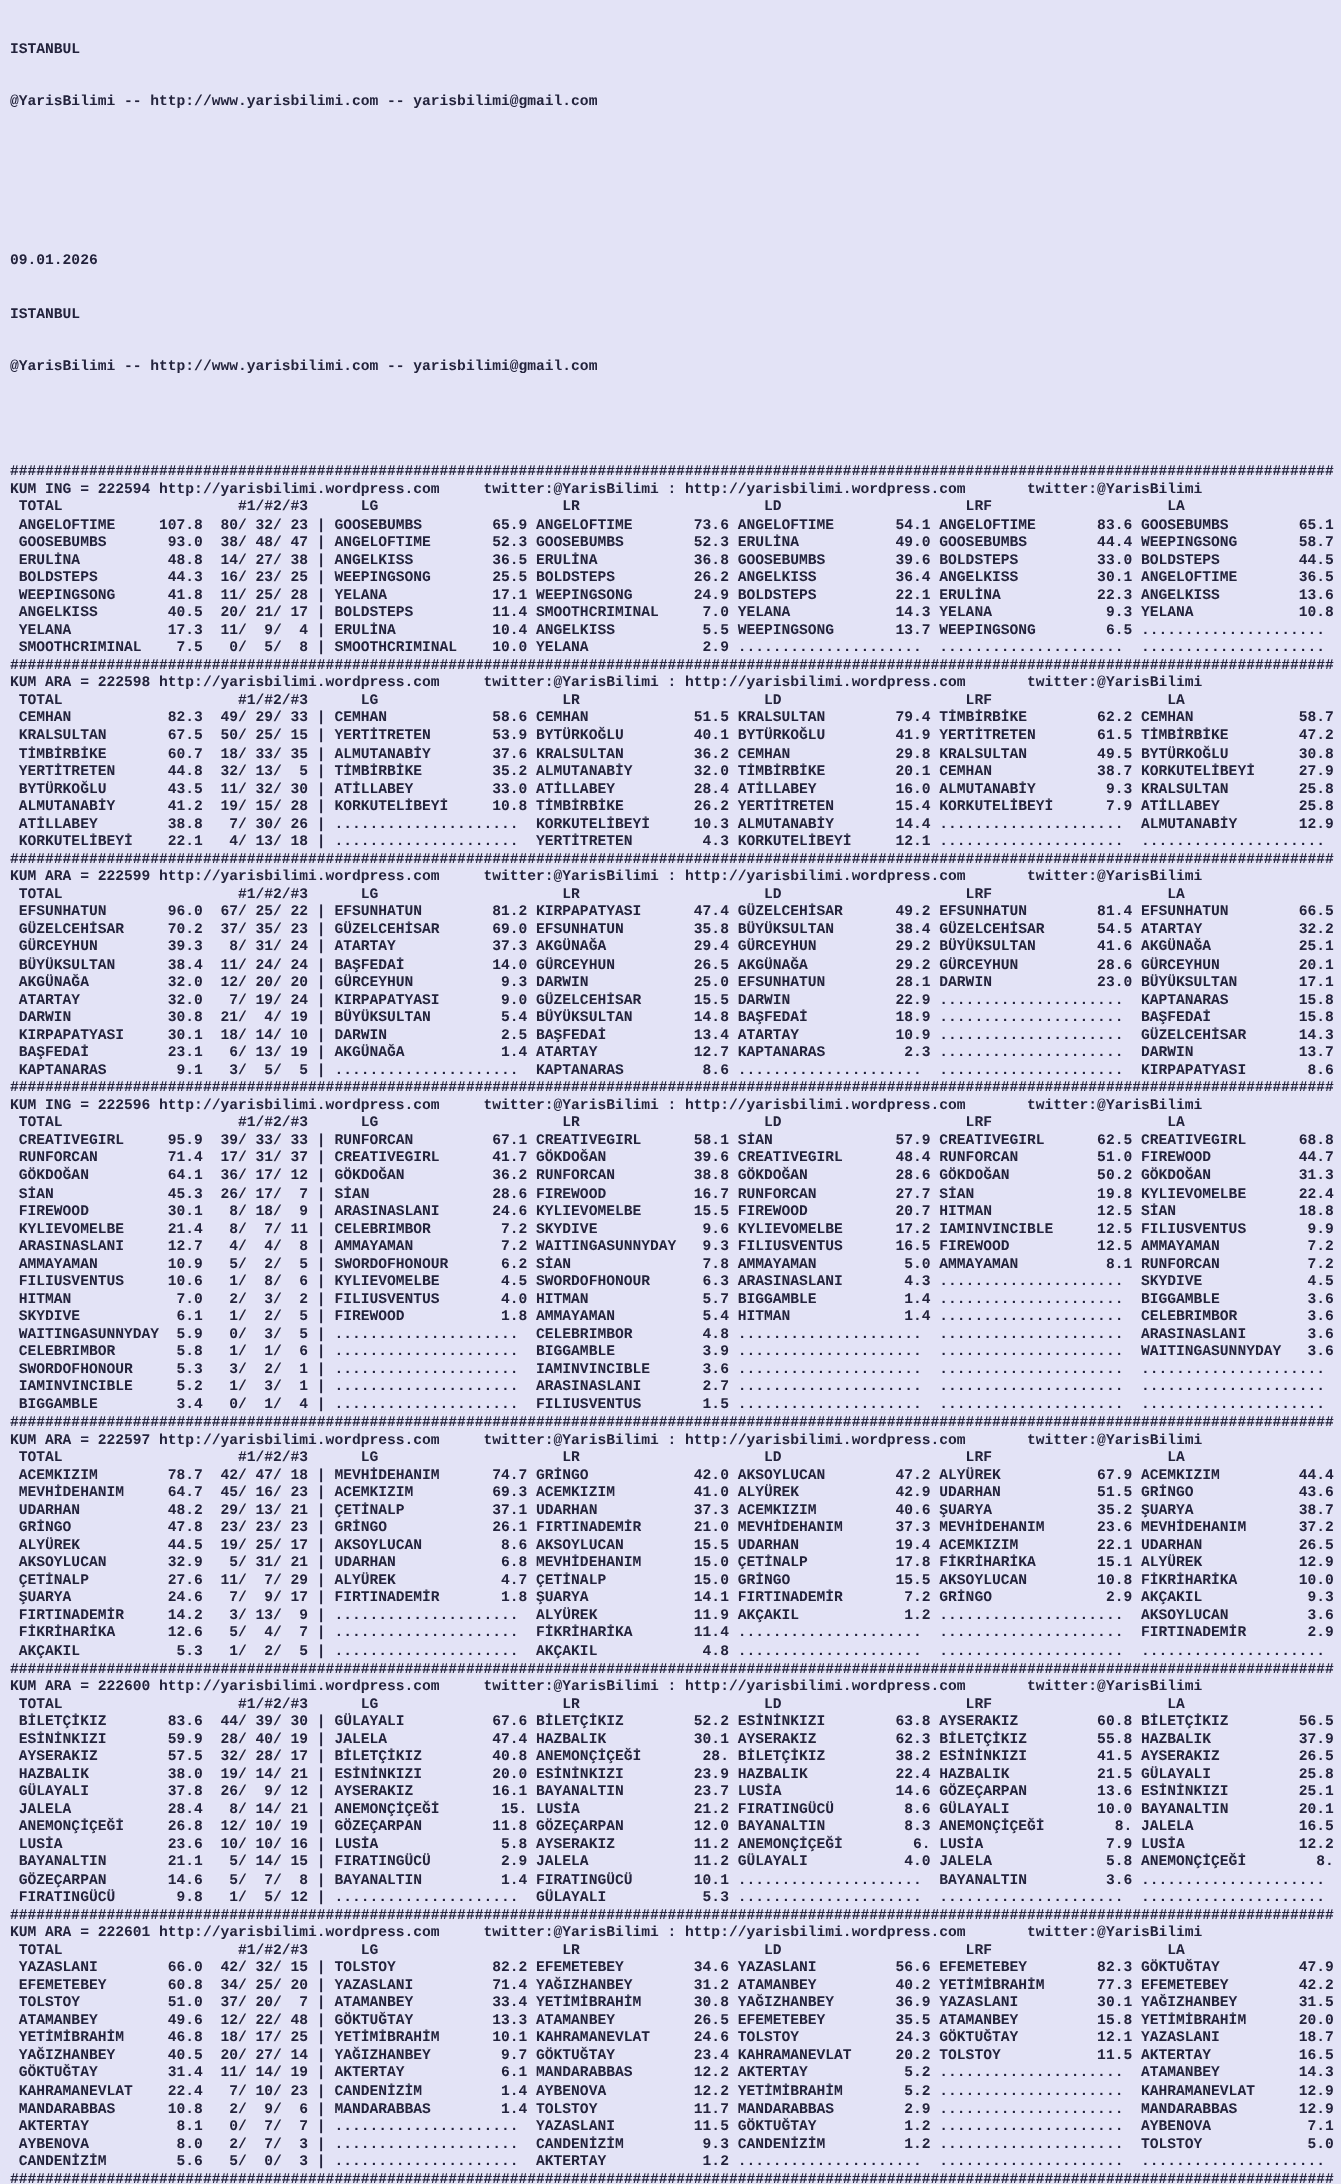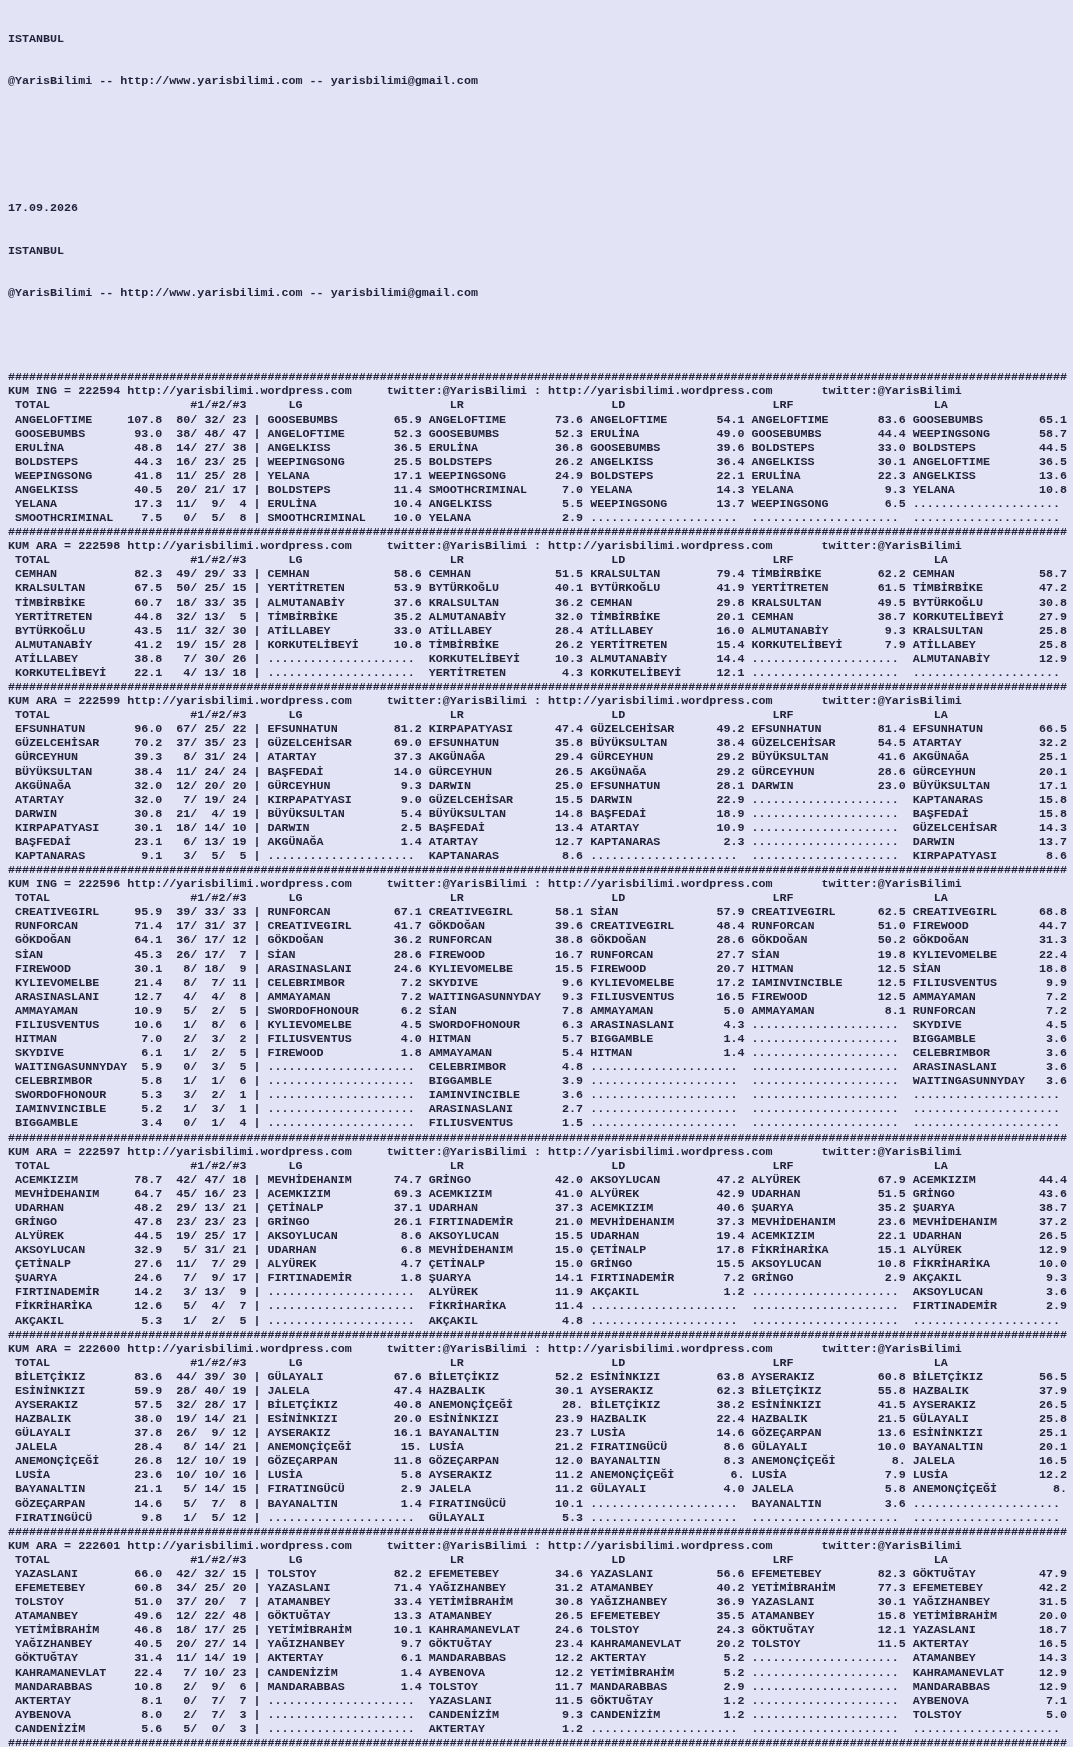--- a/index.html
+++ b/index.html
@@ -21,18 +21,18 @@
   .ln { height: 14.09px; overflow: hidden; }
 </style>
 </head>
 <body>
 
 <main class="doc">
   <div class="ln">ISTANBUL</div>
   <div class="ln">@YarisBilimi -- http://www.yarisbilimi.com -- yarisbilimi@gmail.com</div>
   <div class="ln"></div>
   <div class="ln"></div>
-  <div class="ln">17.09.2026</div>
+  <div class="ln">09.01.2026</div>
   <div class="ln">ISTANBUL</div>
   <div class="ln">@YarisBilimi -- http://www.yarisbilimi.com -- yarisbilimi@gmail.com</div>
   <div class="ln"></div>
   <div id="report-body"><div class="ln">#######################################################################################################################################################</div><div class="ln">KUM ING = 222594 http://yarisbilimi.wordpress.com     twitter:@YarisBilimi : http://yarisbilimi.wordpress.com       twitter:@YarisBilimi</div><div class="ln"> TOTAL                    #1/#2/#3      LG                     LR                     LD                     LRF                    LA                  </div><div class="ln"> ANGELOFTIME     107.8  80/ 32/ 23 | GOOSEBUMBS        65.9 ANGELOFTIME       73.6 ANGELOFTIME       54.1 ANGELOFTIME       83.6 GOOSEBUMBS        65.1 </div><div class="ln"> GOOSEBUMBS       93.0  38/ 48/ 47 | ANGELOFTIME       52.3 GOOSEBUMBS        52.3 ERULİNA           49.0 GOOSEBUMBS        44.4 WEEPINGSONG       58.7 </div><div class="ln"> ERULİNA          48.8  14/ 27/ 38 | ANGELKISS         36.5 ERULİNA           36.8 GOOSEBUMBS        39.6 BOLDSTEPS         33.0 BOLDSTEPS         44.5 </div><div class="ln"> BOLDSTEPS        44.3  16/ 23/ 25 | WEEPINGSONG       25.5 BOLDSTEPS         26.2 ANGELKISS         36.4 ANGELKISS         30.1 ANGELOFTIME       36.5 </div><div class="ln"> WEEPINGSONG      41.8  11/ 25/ 28 | YELANA            17.1 WEEPINGSONG       24.9 BOLDSTEPS         22.1 ERULİNA           22.3 ANGELKISS         13.6 </div><div class="ln"> ANGELKISS        40.5  20/ 21/ 17 | BOLDSTEPS         11.4 SMOOTHCRIMINAL     7.0 YELANA            14.3 YELANA             9.3 YELANA            10.8 </div><div class="ln"> YELANA           17.3  11/  9/  4 | ERULİNA           10.4 ANGELKISS          5.5 WEEPINGSONG       13.7 WEEPINGSONG        6.5 .....................  </div><div class="ln"> SMOOTHCRIMINAL    7.5   0/  5/  8 | SMOOTHCRIMINAL    10.0 YELANA             2.9 .....................  .....................  .....................  </div><div class="ln">#######################################################################################################################################################</div><div class="ln">KUM ARA = 222598 http://yarisbilimi.wordpress.com     twitter:@YarisBilimi : http://yarisbilimi.wordpress.com       twitter:@YarisBilimi</div><div class="ln"> TOTAL                    #1/#2/#3      LG                     LR                     LD                     LRF                    LA                  </div><div class="ln"> CEMHAN           82.3  49/ 29/ 33 | CEMHAN            58.6 CEMHAN            51.5 KRALSULTAN        79.4 TİMBİRBİKE        62.2 CEMHAN            58.7 </div><div class="ln"> KRALSULTAN       67.5  50/ 25/ 15 | YERTİTRETEN       53.9 BYTÜRKOĞLU        40.1 BYTÜRKOĞLU        41.9 YERTİTRETEN       61.5 TİMBİRBİKE        47.2 </div><div class="ln"> TİMBİRBİKE       60.7  18/ 33/ 35 | ALMUTANABİY       37.6 KRALSULTAN        36.2 CEMHAN            29.8 KRALSULTAN        49.5 BYTÜRKOĞLU        30.8 </div><div class="ln"> YERTİTRETEN      44.8  32/ 13/  5 | TİMBİRBİKE        35.2 ALMUTANABİY       32.0 TİMBİRBİKE        20.1 CEMHAN            38.7 KORKUTELİBEYİ     27.9 </div><div class="ln"> BYTÜRKOĞLU       43.5  11/ 32/ 30 | ATİLLABEY         33.0 ATİLLABEY         28.4 ATİLLABEY         16.0 ALMUTANABİY        9.3 KRALSULTAN        25.8 </div><div class="ln"> ALMUTANABİY      41.2  19/ 15/ 28 | KORKUTELİBEYİ     10.8 TİMBİRBİKE        26.2 YERTİTRETEN       15.4 KORKUTELİBEYİ      7.9 ATİLLABEY         25.8 </div><div class="ln"> ATİLLABEY        38.8   7/ 30/ 26 | .....................  KORKUTELİBEYİ     10.3 ALMUTANABİY       14.4 .....................  ALMUTANABİY       12.9 </div><div class="ln"> KORKUTELİBEYİ    22.1   4/ 13/ 18 | .....................  YERTİTRETEN        4.3 KORKUTELİBEYİ     12.1 .....................  .....................  </div><div class="ln">#######################################################################################################################################################</div><div class="ln">KUM ARA = 222599 http://yarisbilimi.wordpress.com     twitter:@YarisBilimi : http://yarisbilimi.wordpress.com       twitter:@YarisBilimi</div><div class="ln"> TOTAL                    #1/#2/#3      LG                     LR                     LD                     LRF                    LA                  </div><div class="ln"> EFSUNHATUN       96.0  67/ 25/ 22 | EFSUNHATUN        81.2 KIRPAPATYASI      47.4 GÜZELCEHİSAR      49.2 EFSUNHATUN        81.4 EFSUNHATUN        66.5 </div><div class="ln"> GÜZELCEHİSAR     70.2  37/ 35/ 23 | GÜZELCEHİSAR      69.0 EFSUNHATUN        35.8 BÜYÜKSULTAN       38.4 GÜZELCEHİSAR      54.5 ATARTAY           32.2 </div><div class="ln"> GÜRCEYHUN        39.3   8/ 31/ 24 | ATARTAY           37.3 AKGÜNAĞA          29.4 GÜRCEYHUN         29.2 BÜYÜKSULTAN       41.6 AKGÜNAĞA          25.1 </div><div class="ln"> BÜYÜKSULTAN      38.4  11/ 24/ 24 | BAŞFEDAİ          14.0 GÜRCEYHUN         26.5 AKGÜNAĞA          29.2 GÜRCEYHUN         28.6 GÜRCEYHUN         20.1 </div><div class="ln"> AKGÜNAĞA         32.0  12/ 20/ 20 | GÜRCEYHUN          9.3 DARWIN            25.0 EFSUNHATUN        28.1 DARWIN            23.0 BÜYÜKSULTAN       17.1 </div><div class="ln"> ATARTAY          32.0   7/ 19/ 24 | KIRPAPATYASI       9.0 GÜZELCEHİSAR      15.5 DARWIN            22.9 .....................  KAPTANARAS        15.8 </div><div class="ln"> DARWIN           30.8  21/  4/ 19 | BÜYÜKSULTAN        5.4 BÜYÜKSULTAN       14.8 BAŞFEDAİ          18.9 .....................  BAŞFEDAİ          15.8 </div><div class="ln"> KIRPAPATYASI     30.1  18/ 14/ 10 | DARWIN             2.5 BAŞFEDAİ          13.4 ATARTAY           10.9 .....................  GÜZELCEHİSAR      14.3 </div><div class="ln"> BAŞFEDAİ         23.1   6/ 13/ 19 | AKGÜNAĞA           1.4 ATARTAY           12.7 KAPTANARAS         2.3 .....................  DARWIN            13.7 </div><div class="ln"> KAPTANARAS        9.1   3/  5/  5 | .....................  KAPTANARAS         8.6 .....................  .....................  KIRPAPATYASI       8.6 </div><div class="ln">#######################################################################################################################################################</div><div class="ln">KUM ING = 222596 http://yarisbilimi.wordpress.com     twitter:@YarisBilimi : http://yarisbilimi.wordpress.com       twitter:@YarisBilimi</div><div class="ln"> TOTAL                    #1/#2/#3      LG                     LR                     LD                     LRF                    LA                  </div><div class="ln"> CREATIVEGIRL     95.9  39/ 33/ 33 | RUNFORCAN         67.1 CREATIVEGIRL      58.1 SİAN              57.9 CREATIVEGIRL      62.5 CREATIVEGIRL      68.8 </div><div class="ln"> RUNFORCAN        71.4  17/ 31/ 37 | CREATIVEGIRL      41.7 GÖKDOĞAN          39.6 CREATIVEGIRL      48.4 RUNFORCAN         51.0 FIREWOOD          44.7 </div><div class="ln"> GÖKDOĞAN         64.1  36/ 17/ 12 | GÖKDOĞAN          36.2 RUNFORCAN         38.8 GÖKDOĞAN          28.6 GÖKDOĞAN          50.2 GÖKDOĞAN          31.3 </div><div class="ln"> SİAN             45.3  26/ 17/  7 | SİAN              28.6 FIREWOOD          16.7 RUNFORCAN         27.7 SİAN              19.8 KYLIEVOMELBE      22.4 </div><div class="ln"> FIREWOOD         30.1   8/ 18/  9 | ARASINASLANI      24.6 KYLIEVOMELBE      15.5 FIREWOOD          20.7 HITMAN            12.5 SİAN              18.8 </div><div class="ln"> KYLIEVOMELBE     21.4   8/  7/ 11 | CELEBRIMBOR        7.2 SKYDIVE            9.6 KYLIEVOMELBE      17.2 IAMINVINCIBLE     12.5 FILIUSVENTUS       9.9 </div><div class="ln"> ARASINASLANI     12.7   4/  4/  8 | AMMAYAMAN          7.2 WAITINGASUNNYDAY   9.3 FILIUSVENTUS      16.5 FIREWOOD          12.5 AMMAYAMAN          7.2 </div><div class="ln"> AMMAYAMAN        10.9   5/  2/  5 | SWORDOFHONOUR      6.2 SİAN               7.8 AMMAYAMAN          5.0 AMMAYAMAN          8.1 RUNFORCAN          7.2 </div><div class="ln"> FILIUSVENTUS     10.6   1/  8/  6 | KYLIEVOMELBE       4.5 SWORDOFHONOUR      6.3 ARASINASLANI       4.3 .....................  SKYDIVE            4.5 </div><div class="ln"> HITMAN            7.0   2/  3/  2 | FILIUSVENTUS       4.0 HITMAN             5.7 BIGGAMBLE          1.4 .....................  BIGGAMBLE          3.6 </div><div class="ln"> SKYDIVE           6.1   1/  2/  5 | FIREWOOD           1.8 AMMAYAMAN          5.4 HITMAN             1.4 .....................  CELEBRIMBOR        3.6 </div><div class="ln"> WAITINGASUNNYDAY  5.9   0/  3/  5 | .....................  CELEBRIMBOR        4.8 .....................  .....................  ARASINASLANI       3.6 </div><div class="ln"> CELEBRIMBOR       5.8   1/  1/  6 | .....................  BIGGAMBLE          3.9 .....................  .....................  WAITINGASUNNYDAY   3.6 </div><div class="ln"> SWORDOFHONOUR     5.3   3/  2/  1 | .....................  IAMINVINCIBLE      3.6 .....................  .....................  .....................  </div><div class="ln"> IAMINVINCIBLE     5.2   1/  3/  1 | .....................  ARASINASLANI       2.7 .....................  .....................  .....................  </div><div class="ln"> BIGGAMBLE         3.4   0/  1/  4 | .....................  FILIUSVENTUS       1.5 .....................  .....................  .....................  </div><div class="ln">#######################################################################################################################################################</div><div class="ln">KUM ARA = 222597 http://yarisbilimi.wordpress.com     twitter:@YarisBilimi : http://yarisbilimi.wordpress.com       twitter:@YarisBilimi</div><div class="ln"> TOTAL                    #1/#2/#3      LG                     LR                     LD                     LRF                    LA                  </div><div class="ln"> ACEMKIZIM        78.7  42/ 47/ 18 | MEVHİDEHANIM      74.7 GRİNGO            42.0 AKSOYLUCAN        47.2 ALYÜREK           67.9 ACEMKIZIM         44.4 </div><div class="ln"> MEVHİDEHANIM     64.7  45/ 16/ 23 | ACEMKIZIM         69.3 ACEMKIZIM         41.0 ALYÜREK           42.9 UDARHAN           51.5 GRİNGO            43.6 </div><div class="ln"> UDARHAN          48.2  29/ 13/ 21 | ÇETİNALP          37.1 UDARHAN           37.3 ACEMKIZIM         40.6 ŞUARYA            35.2 ŞUARYA            38.7 </div><div class="ln"> GRİNGO           47.8  23/ 23/ 23 | GRİNGO            26.1 FIRTINADEMİR      21.0 MEVHİDEHANIM      37.3 MEVHİDEHANIM      23.6 MEVHİDEHANIM      37.2 </div><div class="ln"> ALYÜREK          44.5  19/ 25/ 17 | AKSOYLUCAN         8.6 AKSOYLUCAN        15.5 UDARHAN           19.4 ACEMKIZIM         22.1 UDARHAN           26.5 </div><div class="ln"> AKSOYLUCAN       32.9   5/ 31/ 21 | UDARHAN            6.8 MEVHİDEHANIM      15.0 ÇETİNALP          17.8 FİKRİHARİKA       15.1 ALYÜREK           12.9 </div><div class="ln"> ÇETİNALP         27.6  11/  7/ 29 | ALYÜREK            4.7 ÇETİNALP          15.0 GRİNGO            15.5 AKSOYLUCAN        10.8 FİKRİHARİKA       10.0 </div><div class="ln"> ŞUARYA           24.6   7/  9/ 17 | FIRTINADEMİR       1.8 ŞUARYA            14.1 FIRTINADEMİR       7.2 GRİNGO             2.9 AKÇAKIL            9.3 </div><div class="ln"> FIRTINADEMİR     14.2   3/ 13/  9 | .....................  ALYÜREK           11.9 AKÇAKIL            1.2 .....................  AKSOYLUCAN         3.6 </div><div class="ln"> FİKRİHARİKA      12.6   5/  4/  7 | .....................  FİKRİHARİKA       11.4 .....................  .....................  FIRTINADEMİR       2.9 </div><div class="ln"> AKÇAKIL           5.3   1/  2/  5 | .....................  AKÇAKIL            4.8 .....................  .....................  .....................  </div><div class="ln">#######################################################################################################################################################</div><div class="ln">KUM ARA = 222600 http://yarisbilimi.wordpress.com     twitter:@YarisBilimi : http://yarisbilimi.wordpress.com       twitter:@YarisBilimi</div><div class="ln"> TOTAL                    #1/#2/#3      LG                     LR                     LD                     LRF                    LA                  </div><div class="ln"> BİLETÇİKIZ       83.6  44/ 39/ 30 | GÜLAYALI          67.6 BİLETÇİKIZ        52.2 ESİNİNKIZI        63.8 AYSERAKIZ         60.8 BİLETÇİKIZ        56.5 </div><div class="ln"> ESİNİNKIZI       59.9  28/ 40/ 19 | JALELA            47.4 HAZBALIK          30.1 AYSERAKIZ         62.3 BİLETÇİKIZ        55.8 HAZBALIK          37.9 </div><div class="ln"> AYSERAKIZ        57.5  32/ 28/ 17 | BİLETÇİKIZ        40.8 ANEMONÇİÇEĞİ       28. BİLETÇİKIZ        38.2 ESİNİNKIZI        41.5 AYSERAKIZ         26.5 </div><div class="ln"> HAZBALIK         38.0  19/ 14/ 21 | ESİNİNKIZI        20.0 ESİNİNKIZI        23.9 HAZBALIK          22.4 HAZBALIK          21.5 GÜLAYALI          25.8 </div><div class="ln"> GÜLAYALI         37.8  26/  9/ 12 | AYSERAKIZ         16.1 BAYANALTIN        23.7 LUSİA             14.6 GÖZEÇARPAN        13.6 ESİNİNKIZI        25.1 </div><div class="ln"> JALELA           28.4   8/ 14/ 21 | ANEMONÇİÇEĞİ       15. LUSİA             21.2 FIRATINGÜCÜ        8.6 GÜLAYALI          10.0 BAYANALTIN        20.1 </div><div class="ln"> ANEMONÇİÇEĞİ     26.8  12/ 10/ 19 | GÖZEÇARPAN        11.8 GÖZEÇARPAN        12.0 BAYANALTIN         8.3 ANEMONÇİÇEĞİ        8. JALELA            16.5 </div><div class="ln"> LUSİA            23.6  10/ 10/ 16 | LUSİA              5.8 AYSERAKIZ         11.2 ANEMONÇİÇEĞİ        6. LUSİA              7.9 LUSİA             12.2 </div><div class="ln"> BAYANALTIN       21.1   5/ 14/ 15 | FIRATINGÜCÜ        2.9 JALELA            11.2 GÜLAYALI           4.0 JALELA             5.8 ANEMONÇİÇEĞİ        8. </div><div class="ln"> GÖZEÇARPAN       14.6   5/  7/  8 | BAYANALTIN         1.4 FIRATINGÜCÜ       10.1 .....................  BAYANALTIN         3.6 .....................  </div><div class="ln"> FIRATINGÜCÜ       9.8   1/  5/ 12 | .....................  GÜLAYALI           5.3 .....................  .....................  .....................  </div><div class="ln">#######################################################################################################################################################</div><div class="ln">KUM ARA = 222601 http://yarisbilimi.wordpress.com     twitter:@YarisBilimi : http://yarisbilimi.wordpress.com       twitter:@YarisBilimi</div><div class="ln"> TOTAL                    #1/#2/#3      LG                     LR                     LD                     LRF                    LA                  </div><div class="ln"> YAZASLANI        66.0  42/ 32/ 15 | TOLSTOY           82.2 EFEMETEBEY        34.6 YAZASLANI         56.6 EFEMETEBEY        82.3 GÖKTUĞTAY         47.9 </div><div class="ln"> EFEMETEBEY       60.8  34/ 25/ 20 | YAZASLANI         71.4 YAĞIZHANBEY       31.2 ATAMANBEY         40.2 YETİMİBRAHİM      77.3 EFEMETEBEY        42.2 </div><div class="ln"> TOLSTOY          51.0  37/ 20/  7 | ATAMANBEY         33.4 YETİMİBRAHİM      30.8 YAĞIZHANBEY       36.9 YAZASLANI         30.1 YAĞIZHANBEY       31.5 </div><div class="ln"> ATAMANBEY        49.6  12/ 22/ 48 | GÖKTUĞTAY         13.3 ATAMANBEY         26.5 EFEMETEBEY        35.5 ATAMANBEY         15.8 YETİMİBRAHİM      20.0 </div><div class="ln"> YETİMİBRAHİM     46.8  18/ 17/ 25 | YETİMİBRAHİM      10.1 KAHRAMANEVLAT     24.6 TOLSTOY           24.3 GÖKTUĞTAY         12.1 YAZASLANI         18.7 </div><div class="ln"> YAĞIZHANBEY      40.5  20/ 27/ 14 | YAĞIZHANBEY        9.7 GÖKTUĞTAY         23.4 KAHRAMANEVLAT     20.2 TOLSTOY           11.5 AKTERTAY          16.5 </div><div class="ln"> GÖKTUĞTAY        31.4  11/ 14/ 19 | AKTERTAY           6.1 MANDARABBAS       12.2 AKTERTAY           5.2 .....................  ATAMANBEY         14.3 </div><div class="ln"> KAHRAMANEVLAT    22.4   7/ 10/ 23 | CANDENİZİM         1.4 AYBENOVA          12.2 YETİMİBRAHİM       5.2 .....................  KAHRAMANEVLAT     12.9 </div><div class="ln"> MANDARABBAS      10.8   2/  9/  6 | MANDARABBAS        1.4 TOLSTOY           11.7 MANDARABBAS        2.9 .....................  MANDARABBAS       12.9 </div><div class="ln"> AKTERTAY          8.1   0/  7/  7 | .....................  YAZASLANI         11.5 GÖKTUĞTAY          1.2 .....................  AYBENOVA           7.1 </div><div class="ln"> AYBENOVA          8.0   2/  7/  3 | .....................  CANDENİZİM         9.3 CANDENİZİM         1.2 .....................  TOLSTOY            5.0 </div><div class="ln"> CANDENİZİM        5.6   5/  0/  3 | .....................  AKTERTAY           1.2 .....................  .....................  .....................  </div><div class="ln">#######################################################################################################################################################</div></div>
 </main>
 
 </body></html>

